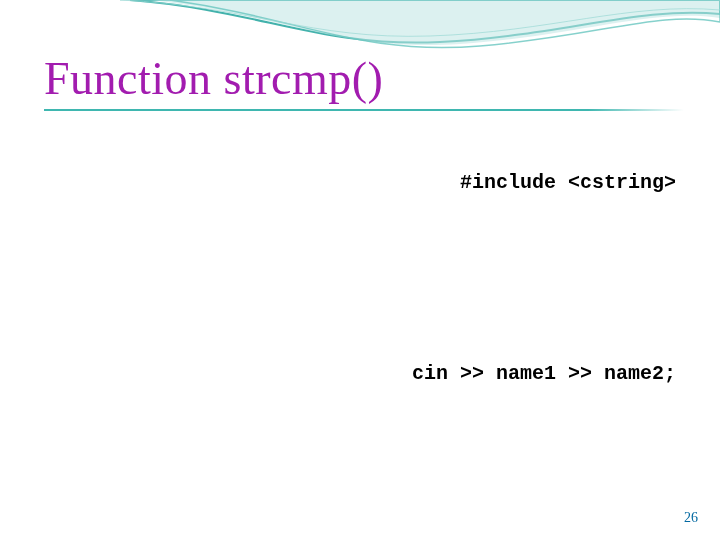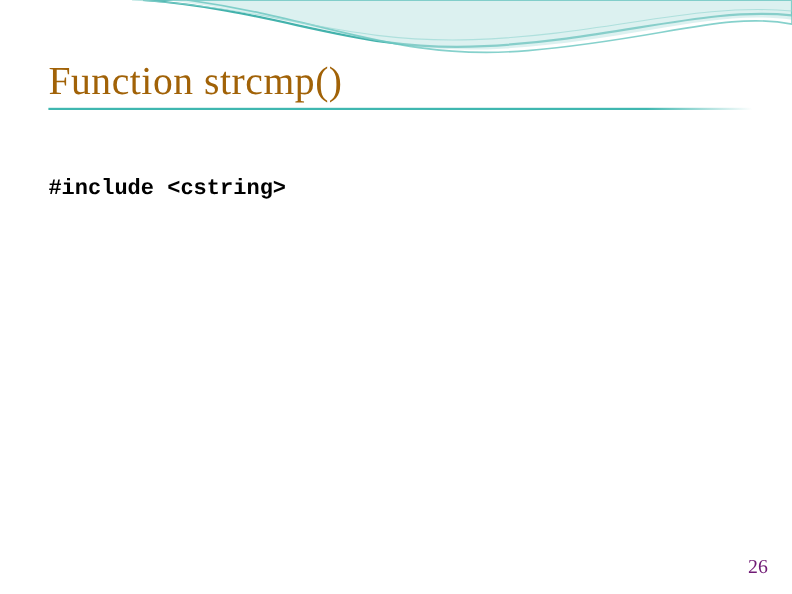--- a/index.html
+++ b/index.html
@@ -17,50 +17,50 @@
     right: 0;
     width: 720px;
     height: 90px;
     pointer-events: none;
   }
   .content {
     padding: 52px 44px 0 44px;
     position: relative;
   }
   .title {
-    font-size: 36px;
+    font-size: 46px;
     font-weight: normal;
-    color: #a16207;
+    color: #a21caf;
     font-family: Candara, 'Segoe UI', Georgia, serif;
     letter-spacing: 0.5px;
   }
   .title-underline {
     height: 2px;
     width: 640px;
     margin-top: 4px;
     background: #3fb7b0;
     background: linear-gradient(to right, #3fb7b0 0%, #3fb7b0 85%, rgba(63,183,176,0) 100%);
   }
   .code-block {
     margin-top: 18px;
     font-family: 'Courier New', Courier, monospace;
     font-size: 20px;
     font-weight: bold;
     color: #000;
     line-height: 1.08;
     white-space: pre;
   }
-  .code-line { display: block; }
+  .code-line { display: block; text-align: right; }
   .para-gap { height: 20px; }
   .page-number {
     position: absolute;
     right: 22px;
     bottom: 14px;
-    font-size: 18px;
-    color: #701a75;
+    font-size: 14px;
+    color: #0369a1;
     font-family: Candara, Georgia, serif;
   }
 </style>
 </head>
 <body>
 
 <div class="wave-decoration">
   <svg width="720" height="90" viewBox="0 0 720 90">
     <path d="M130,0 C260,10 320,48 440,42 C560,36 640,6 720,14 L720,0 Z" fill="none" stroke="#2faaa3" stroke-width="2" opacity="0.9"></path>
     <path d="M150,0 C280,14 340,52 460,44 C580,36 650,8 720,18 L720,0 Z" fill="#bfe6e3" opacity="0.55"></path>
@@ -70,20 +70,21 @@
 </div>
 
 <div class="content">
   <h1 class="title">Function strcmp()</h1>
   <div class="title-underline"></div>
 
   <div class="code-block">
     <span class="code-line">#include &lt;cstring&gt;</span>
     <div class="para-gap"></div>
     <div class="para-gap"></div>
+    <span class="code-line">cin &gt;&gt; name1 &gt;&gt; name2;</span>
     <div class="para-gap"></div>
     
     
     
     
     
     
     
     
   </div>

